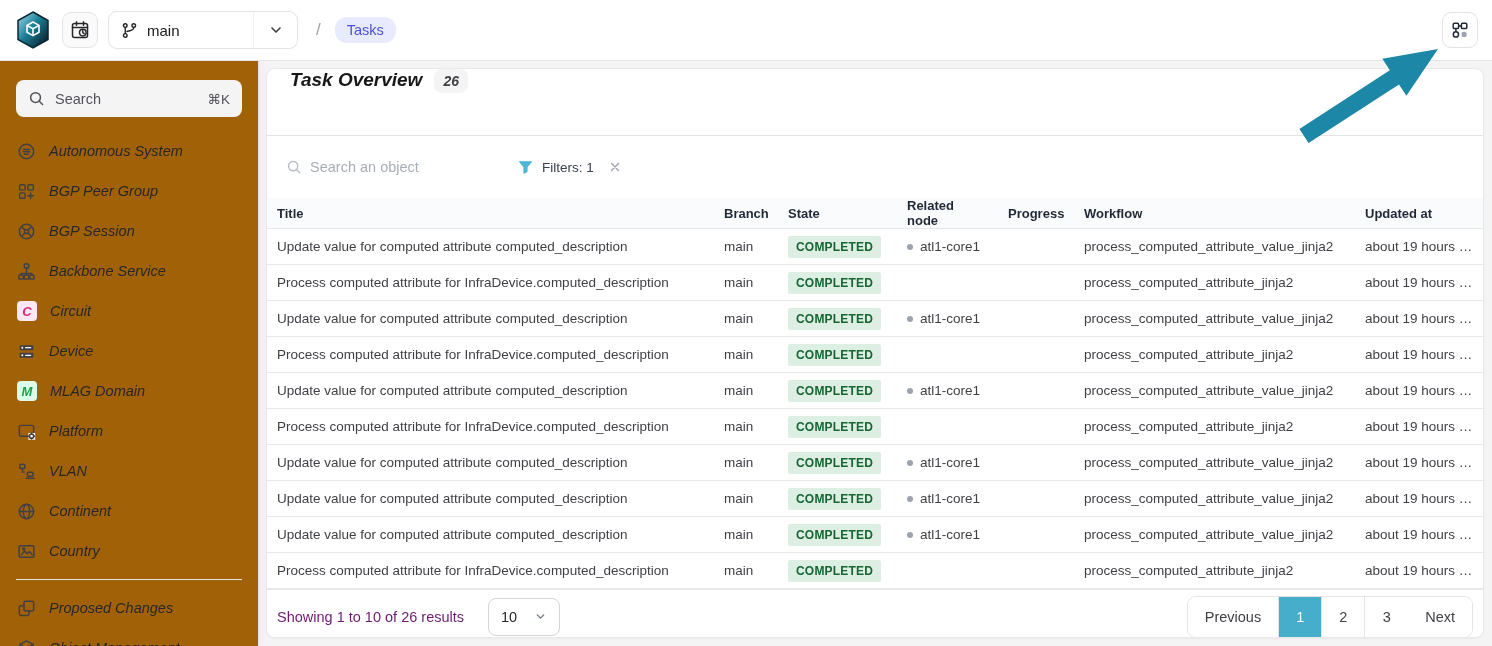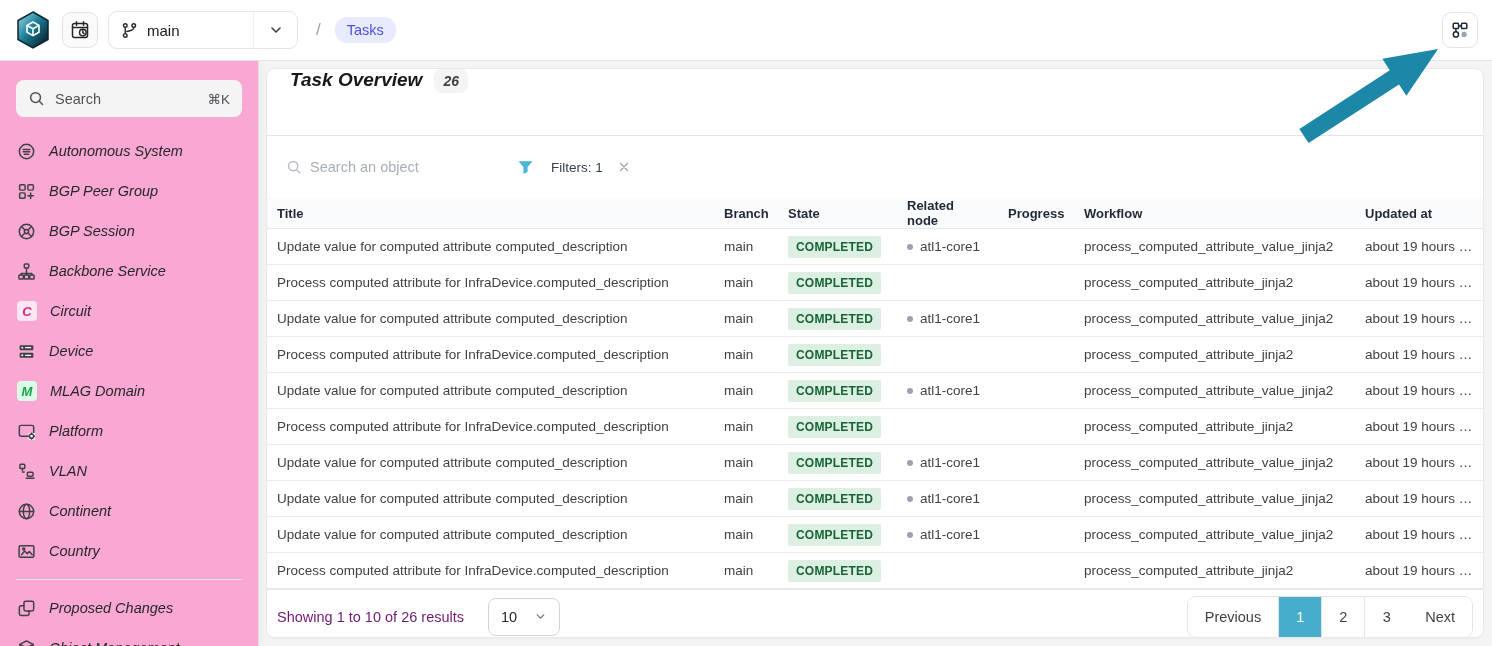--- a/index.html
+++ b/index.html
@@ -31,21 +31,21 @@
   .branch-caret { width:44px; display:flex; align-items:center; justify-content:center; border-left:1px solid #f0f0f1; color:#3f3f46; }
   .crumb-sep { color:#a1a1aa; font-size:17px; margin:0 4px 0 8px; }
   .crumb-pill {
     background:#e8eafd; color:#4b50dd; font-size:14.5px;
     padding:5px 12px; border-radius:12px; cursor:pointer;
   }
   .topbar-spacer { flex:1; }
 
   
   .sidebar {
-    position:absolute; top:61px; left:0; bottom:0; width:258px; background:#f9a8d4;
+    position:absolute; top:61px; left:0; bottom:0; width:258px; background:#a16207;
     box-shadow:1px 0 0 rgba(0,0,0,.05), 3px 0 8px rgba(0,0,0,.04);
     padding-top:19px; z-index:5; overflow:hidden;
   }
   .side-search {
     margin:0 16px 14px 16px; height:37px; background:#f4f4f5; border-radius:8px;
     display:flex; align-items:center; gap:10px; padding:0 12px; cursor:text;
   }
   .side-search input {
     flex:1; border:none; outline:none; background:transparent;
     font:inherit; font-size:14.5px; color:#3f3f46; min-width:0;
@@ -77,21 +77,21 @@
   .card-header { height:67px; display:flex; align-items:flex-start; padding:0 23px; border-bottom:1px solid #e4e4e7; flex:none;font-style:italic; }
   .page-title { font-size:19px; font-weight:700; color:#18181b; }
   .count-badge {
     margin-left:12px; background:#f4f4f5; color:#3f3f46;
     font-size:14px; font-weight:700; padding:4px 9px; border-radius:8px;
   }
   .toolbar { height:62px; display:flex; align-items:center; padding:0 19px; flex:none; }
   .obj-search { display:flex; align-items:center; gap:8px; width:212px; }
   .obj-search input { border:none; outline:none; font:inherit; font-size:14.5px; color:#3f3f46; width:100%; background:transparent; }
   .obj-search input::placeholder { color:#a8aeb8; }
-  .filters-chip { display:flex; align-items:center; gap:18px; margin-left:20px; cursor:pointer; }
+  .filters-chip { display:flex; align-items:center; gap:9px; margin-left:20px; cursor:pointer; }
   .filters-label { font-size:13.5px; color:#374151; }
   .x-icon { color:#9ca3af; cursor:pointer; display:flex; }
 
   
   .table-wrap { flex:1; }
   table { width:100%; border-collapse:collapse; table-layout:fixed; }
   col.c-title { width:447px; } col.c-branch { width:64px; } col.c-state { width:119px; }
   col.c-node { width:101px; } col.c-prog { width:76px; } col.c-wf { width:281px; } col.c-upd { width:auto; }
   thead th {
     text-align:left; font-size:13px; font-weight:700; color:#1f2937;

